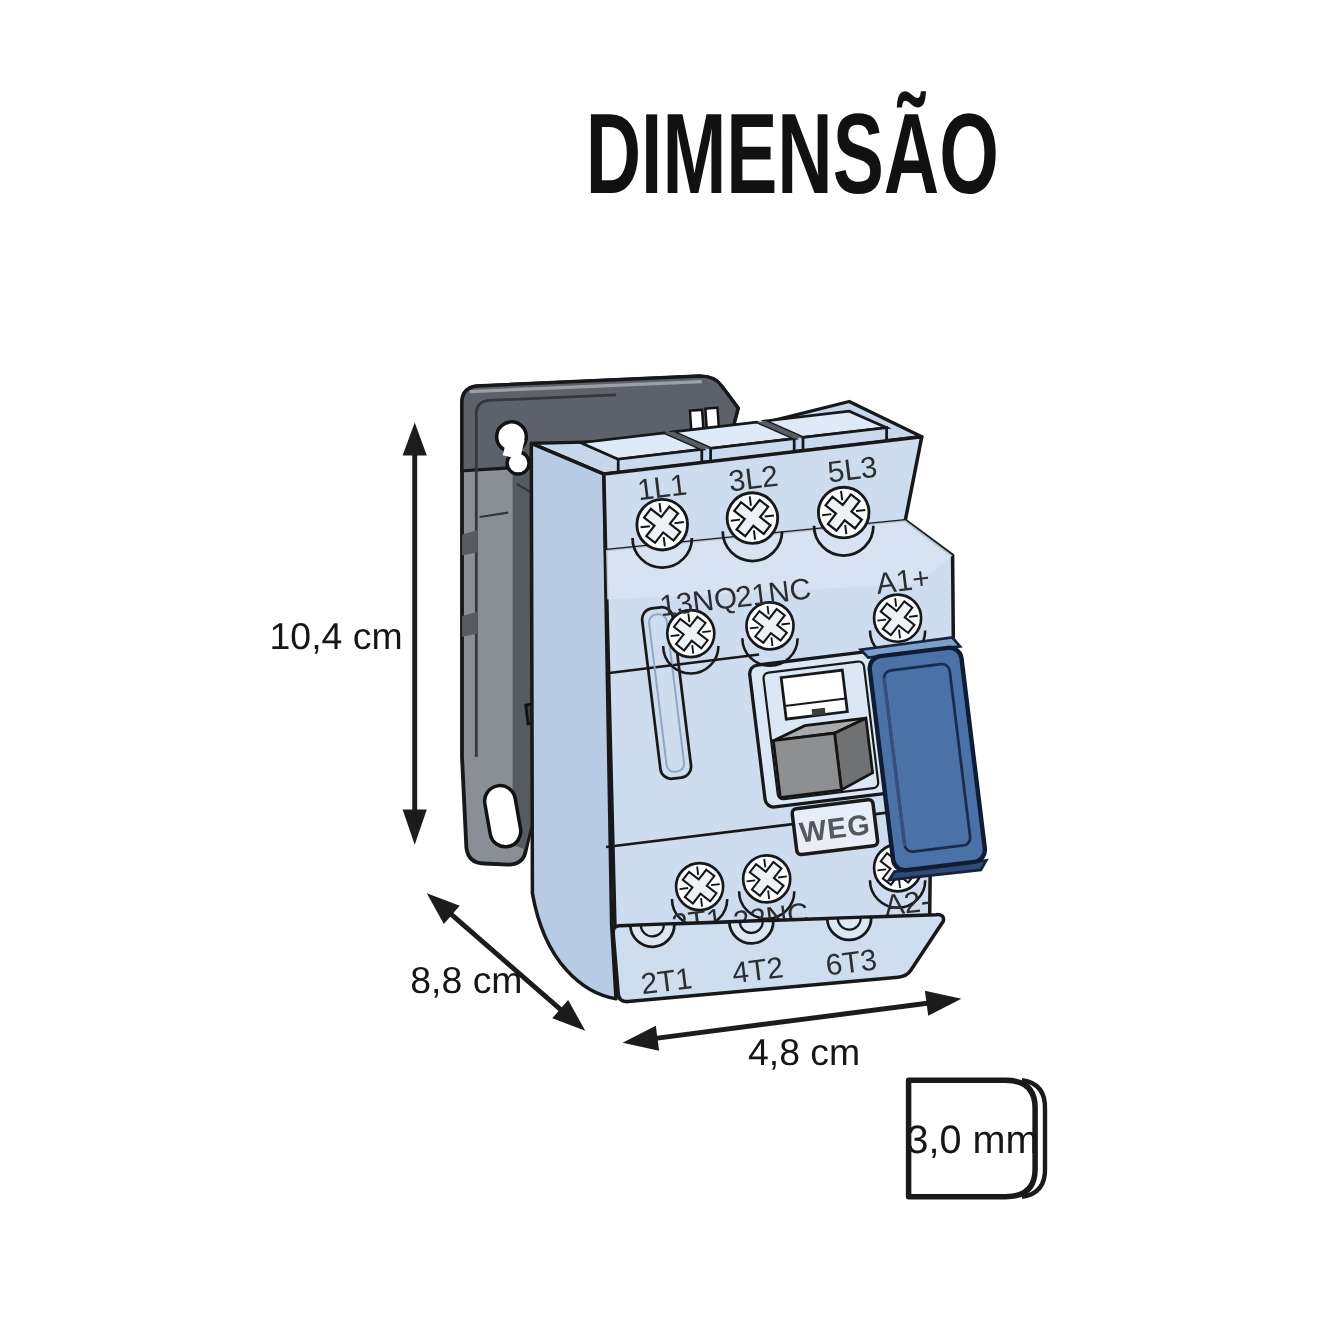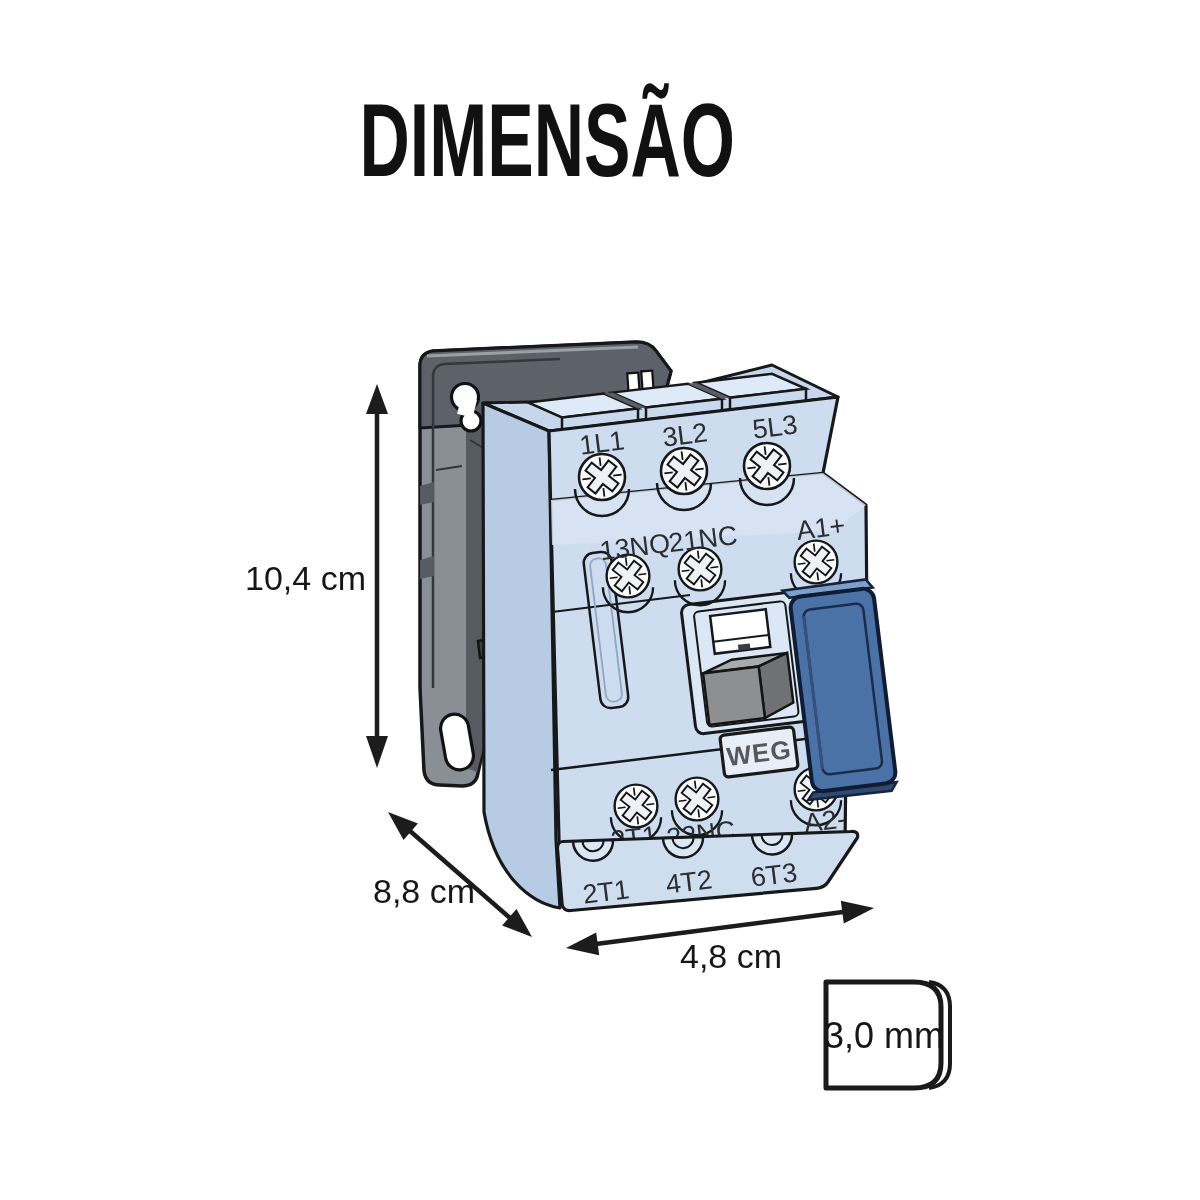--- a/index.html
+++ b/index.html
@@ -1,18 +1,18 @@
 <!DOCTYPE html>
 <html><head>
 <meta charset="utf-8">
 <style>
   html,body{margin:0;padding:0;background:#ffffff;}
   .stage{position:relative;width:1200px;height:1200px;background:#ffffff;overflow:hidden;
          font-family:"Liberation Sans","DejaVu Sans",sans-serif;}
-  .title-wrap{position:absolute;top:88px;left:0;width:1000px;text-align:center;padding-left:47px;}
+  .title-wrap{position:absolute;top:88px;left:0;width:1000px;text-align:right;}
   .title-wrap span{display:inline-block;font-size:104px;font-weight:700;color:#111111;
                    letter-spacing:0px;transform:scaleX(0.67);transform-origin:center;
                    line-height:1.0;white-space:nowrap;}
   svg{position:absolute;top:0;left:0;}
   svg text{font-family:"Liberation Sans","DejaVu Sans",sans-serif;}
   .term-label{font-size:27px;fill:#2b2d30;}
   .dim-label{font-size:34px;fill:#161616;}
   .card-label{font-size:36px;fill:#161616;}
   .logo-text{font-size:26px;font-weight:700;fill:#55585c;letter-spacing:1px;}
 </style>

